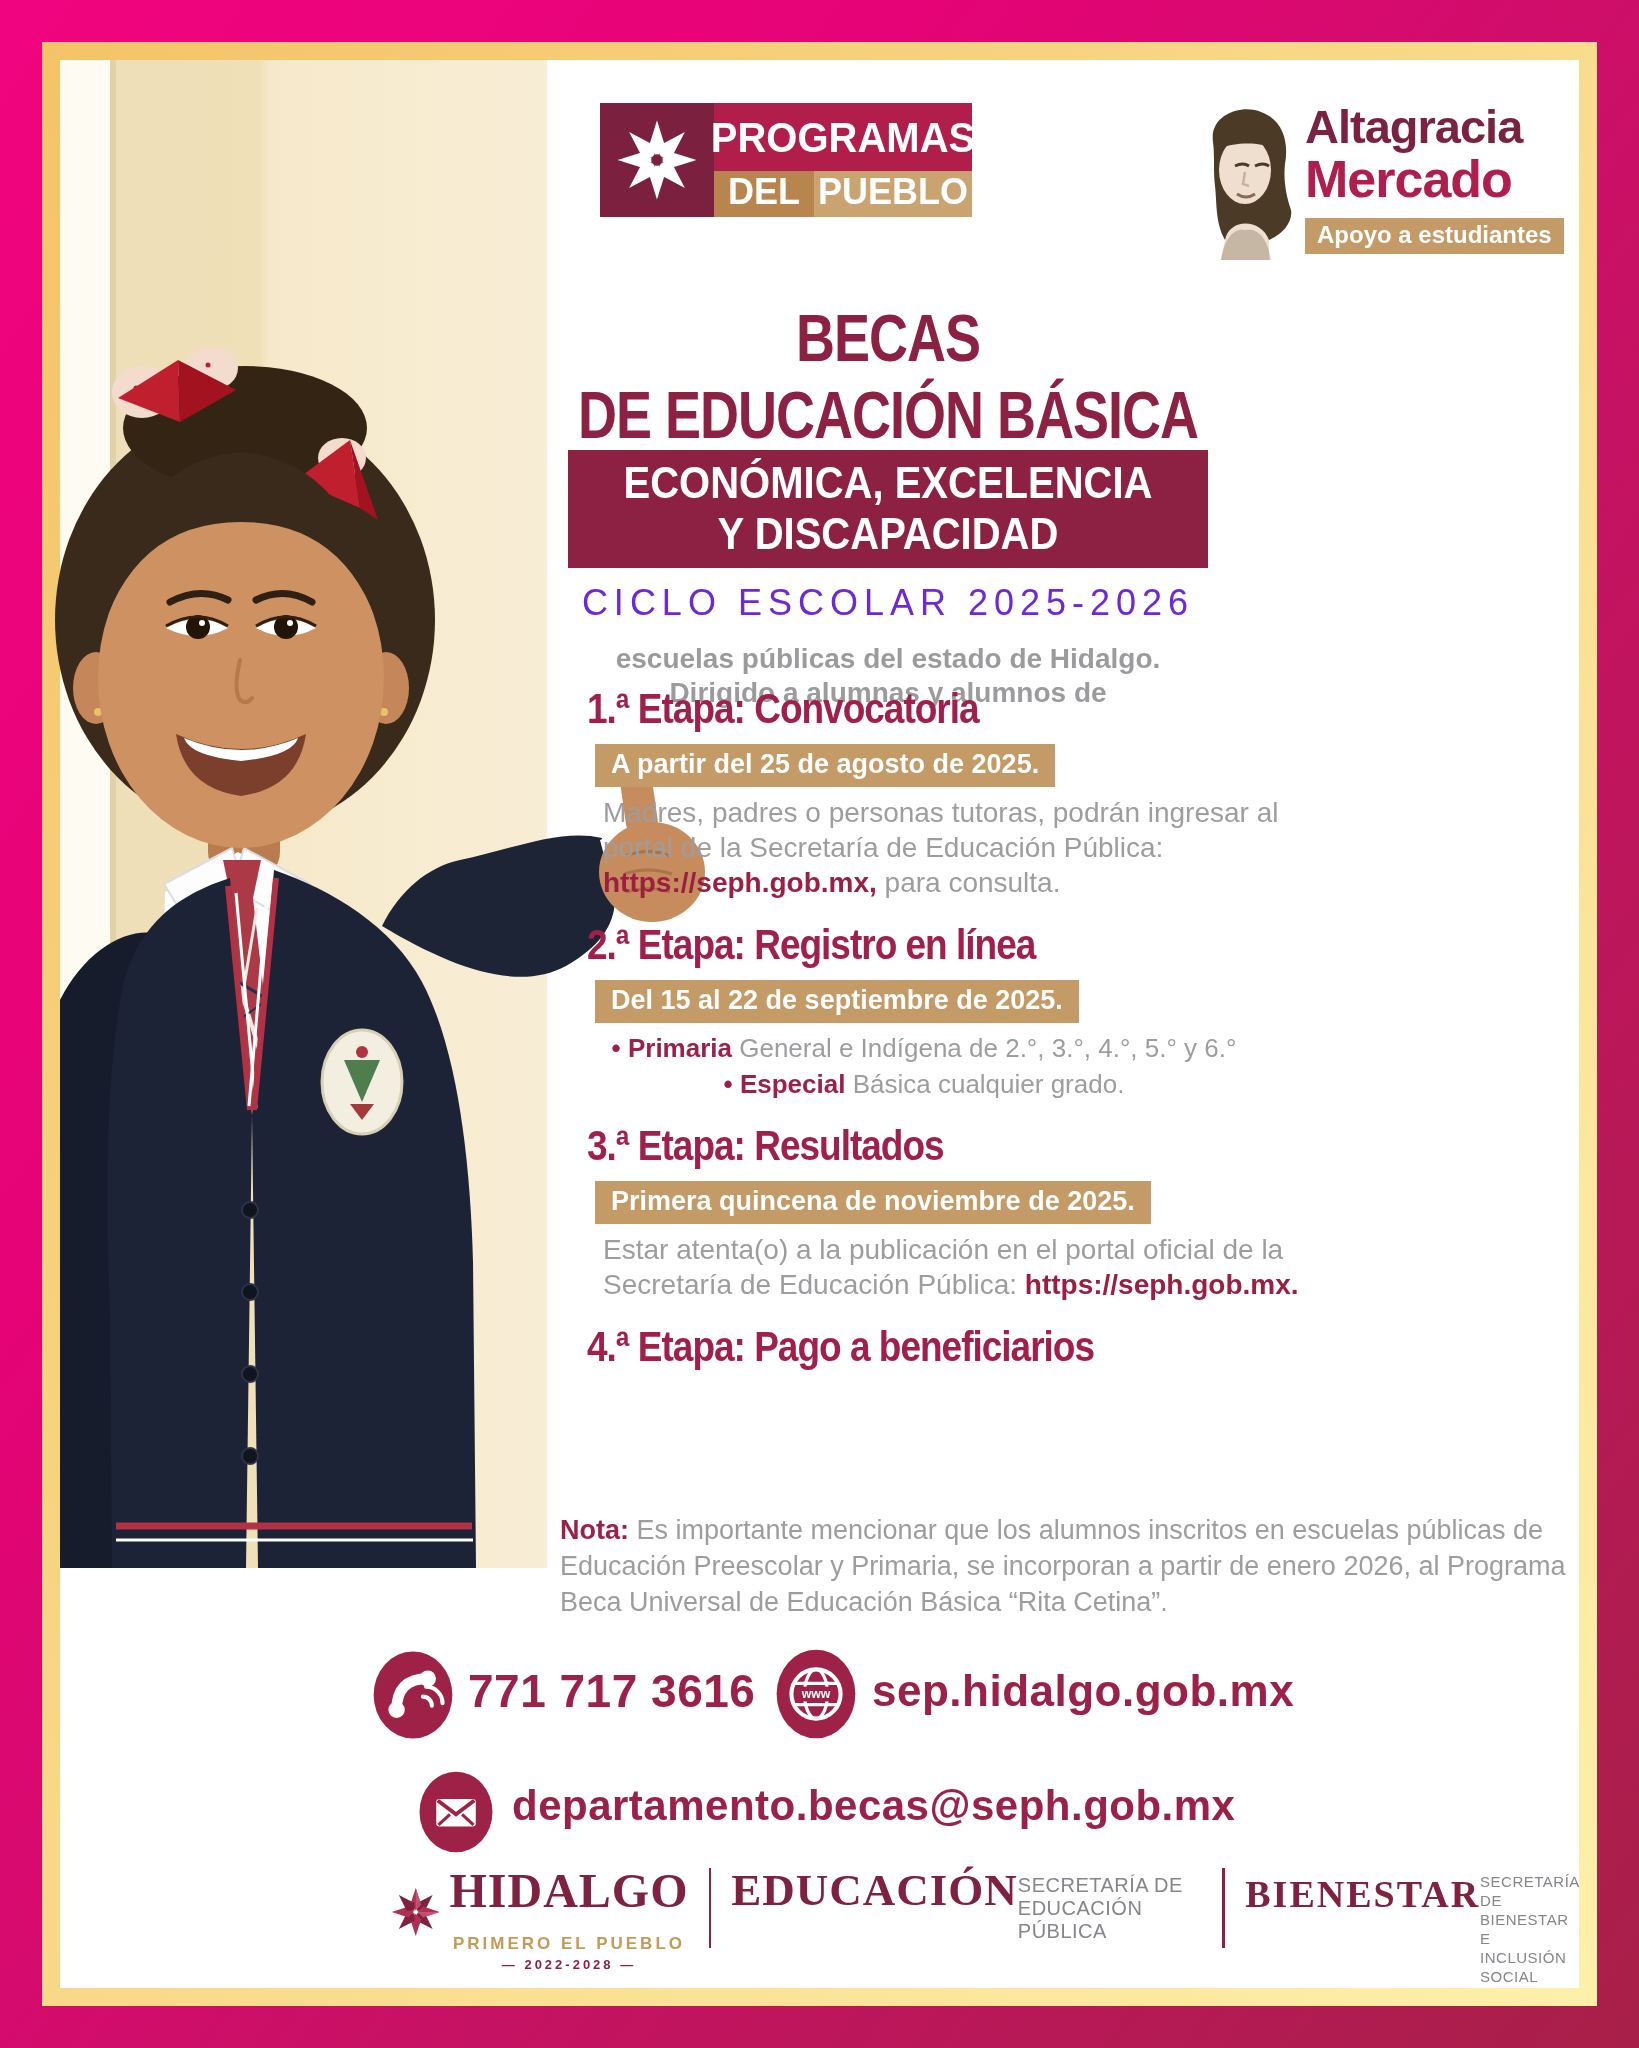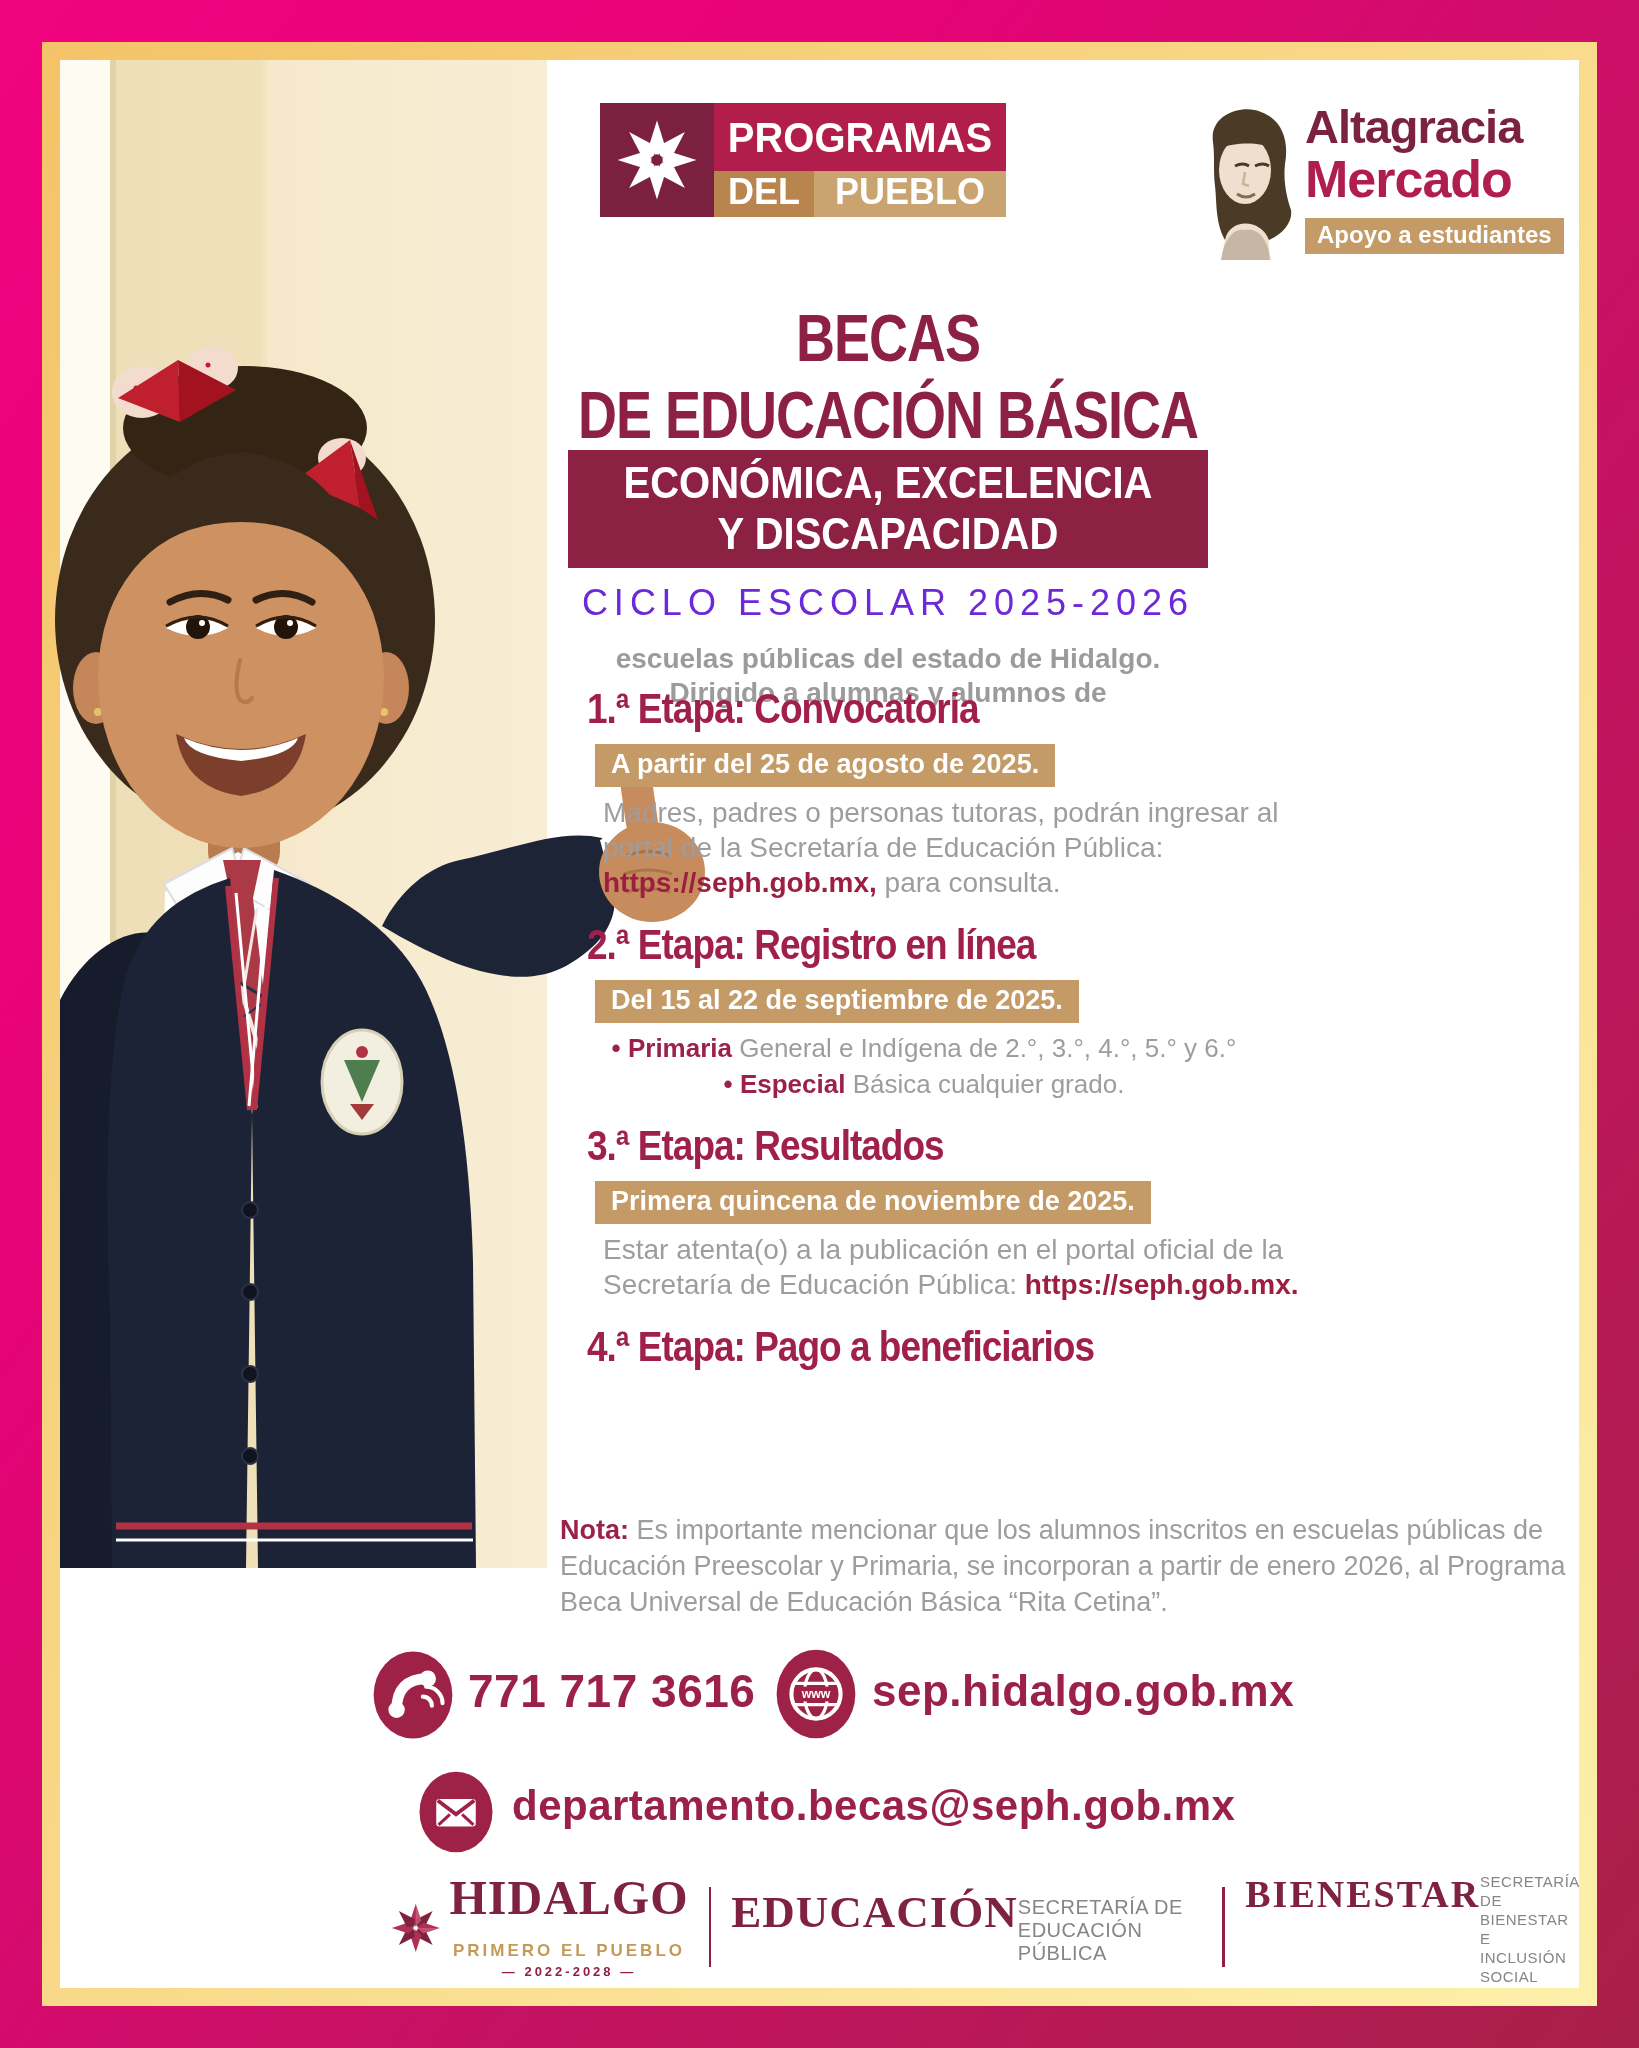--- a/index.html
+++ b/index.html
@@ -12,21 +12,21 @@
   .content{position:absolute;inset:60px;background:#ffffff;}
 
   
   .photo{position:absolute;left:0;top:0;width:487px;height:1508px;
     background:linear-gradient(90deg,#fdfbf1 0px,#fdfbf1 50px,#eedfb9 50px,#f0e0b8 200px,#f6e9cb 210px,#f8edd5 487px);}
   .photo svg{position:absolute;left:0;top:0;overflow:visible;}
 
   
   .programas-logo{position:absolute;left:540px;top:43px;display:flex;}
   .pp-icon{width:114px;height:114px;background:#7c2040;display:flex;align-items:center;justify-content:center;}
-  .pp-bars{display:flex;flex-direction:column;width:292px;}
+  .pp-bars{display:flex;flex-direction:column;width:258px;}
   .pp-bar1{height:63px;background:#b21e4b;color:#fff;font-weight:bold;font-size:40px;
            display:flex;align-items:center;justify-content:center;letter-spacing:0px;
            transform:scaleY(1.08);transform-origin:center top;}
   .pp-bar2{height:51px;display:flex;color:#fff;font-weight:bold;font-size:36px;}
   .pp-del{background:#b9854f;display:flex;align-items:center;justify-content:center;padding:0 14px;}
   .pp-pueblo{background:#c9a471;flex:1;display:flex;align-items:center;justify-content:center;}
 
   .altagracia-logo{position:absolute;left:1135px;top:42px;display:flex;}
   .am-portrait{width:100px;height:158px;}
   .am-text{margin-left:10px;display:flex;flex-direction:column;align-items:flex-start;}
@@ -66,21 +66,21 @@
   .note-label{color:#9c2148;font-weight:bold;}
 
   
   .contact-icon{position:absolute;}
   .contact-text{position:absolute;color:#9c2148;font-weight:bold;letter-spacing:0.5px;}
   .phone-text{left:408px;top:1604px;font-size:46px;}
   .web-text{left:812px;top:1606px;font-size:44px;}
   .email-text{left:452px;top:1722px;font-size:42px;}
 
   
-  .footer-logos{position:absolute;left:330px;top:1808px;display:flex;align-items:center;}
+  .footer-logos{position:absolute;left:330px;top:1808px;display:flex;align-items:flex-start;}
   .hgo-star{width:74px;height:84px;margin-top:2px;}
   .hgo-text{margin-left:8px;display:flex;flex-direction:column;align-items:center;}
   .hgo-name{color:#7e2240;font-family:"Liberation Serif","DejaVu Serif",serif;
             font-weight:bold;font-size:48px;line-height:46px;letter-spacing:1px;}
   .hgo-slogan{margin-top:20px;color:#c49a56;font-weight:bold;font-size:17px;letter-spacing:3px;}
   .hgo-period{margin-top:3px;color:#8e2044;font-weight:bold;font-size:13px;letter-spacing:3px;}
   .footer-divider{width:4px;height:80px;background:#8e2044;margin:0 20px;}
   .sep-block,.bien-block{display:flex;flex-direction:row;}
   .sep-name{color:#7e2240;font-family:"Liberation Serif","DejaVu Serif",serif;
             font-weight:bold;font-size:45px;line-height:44px;letter-spacing:1px;}

